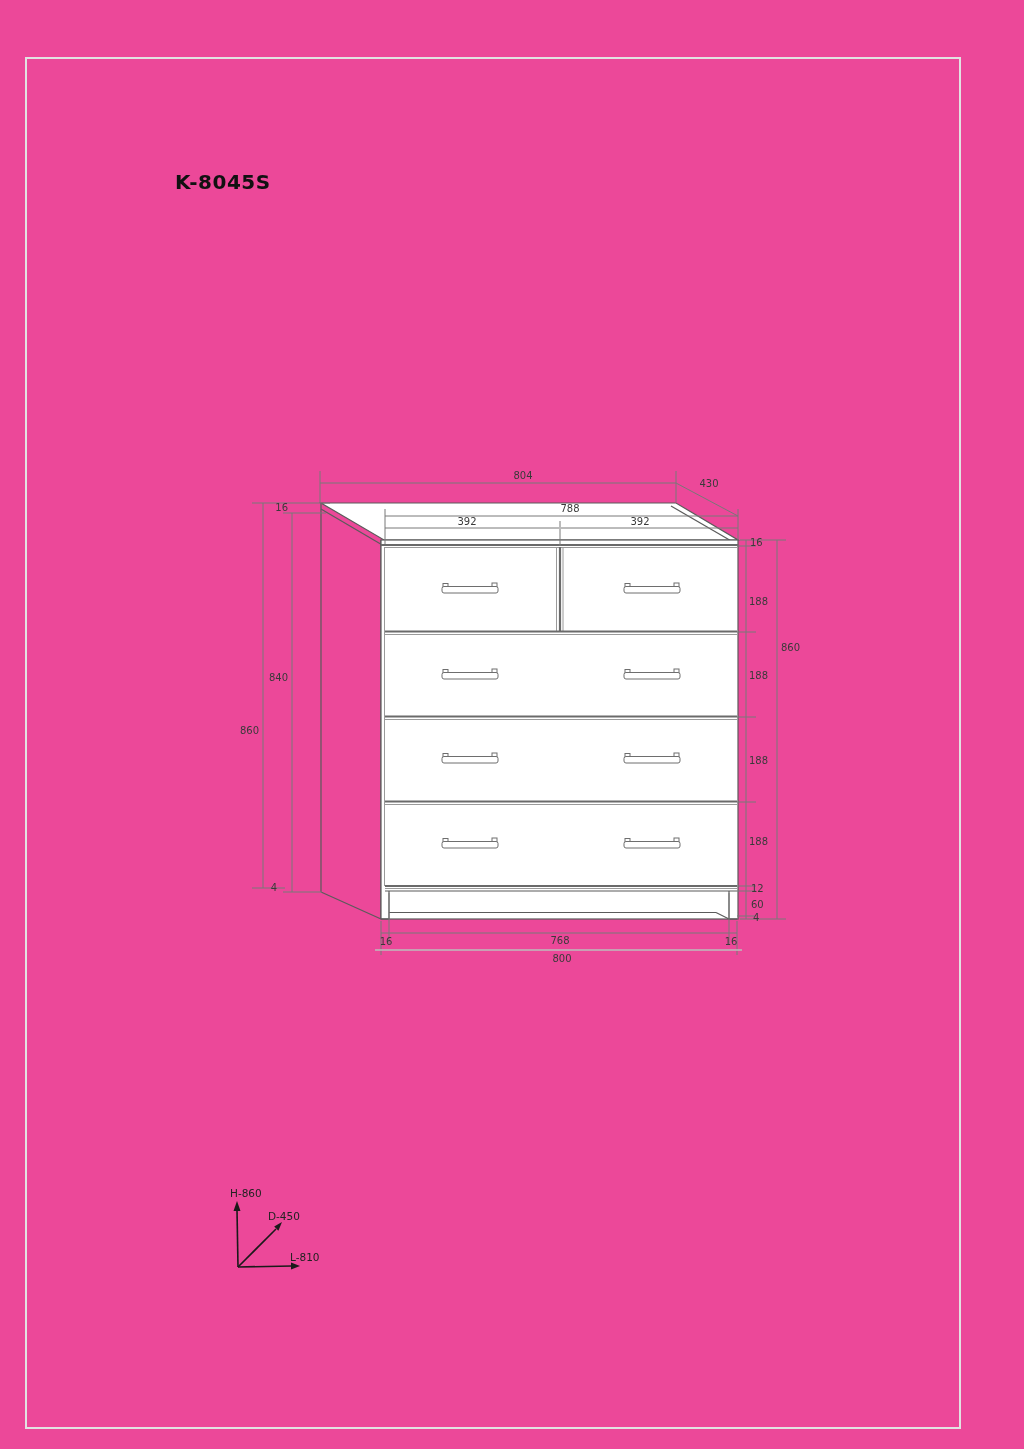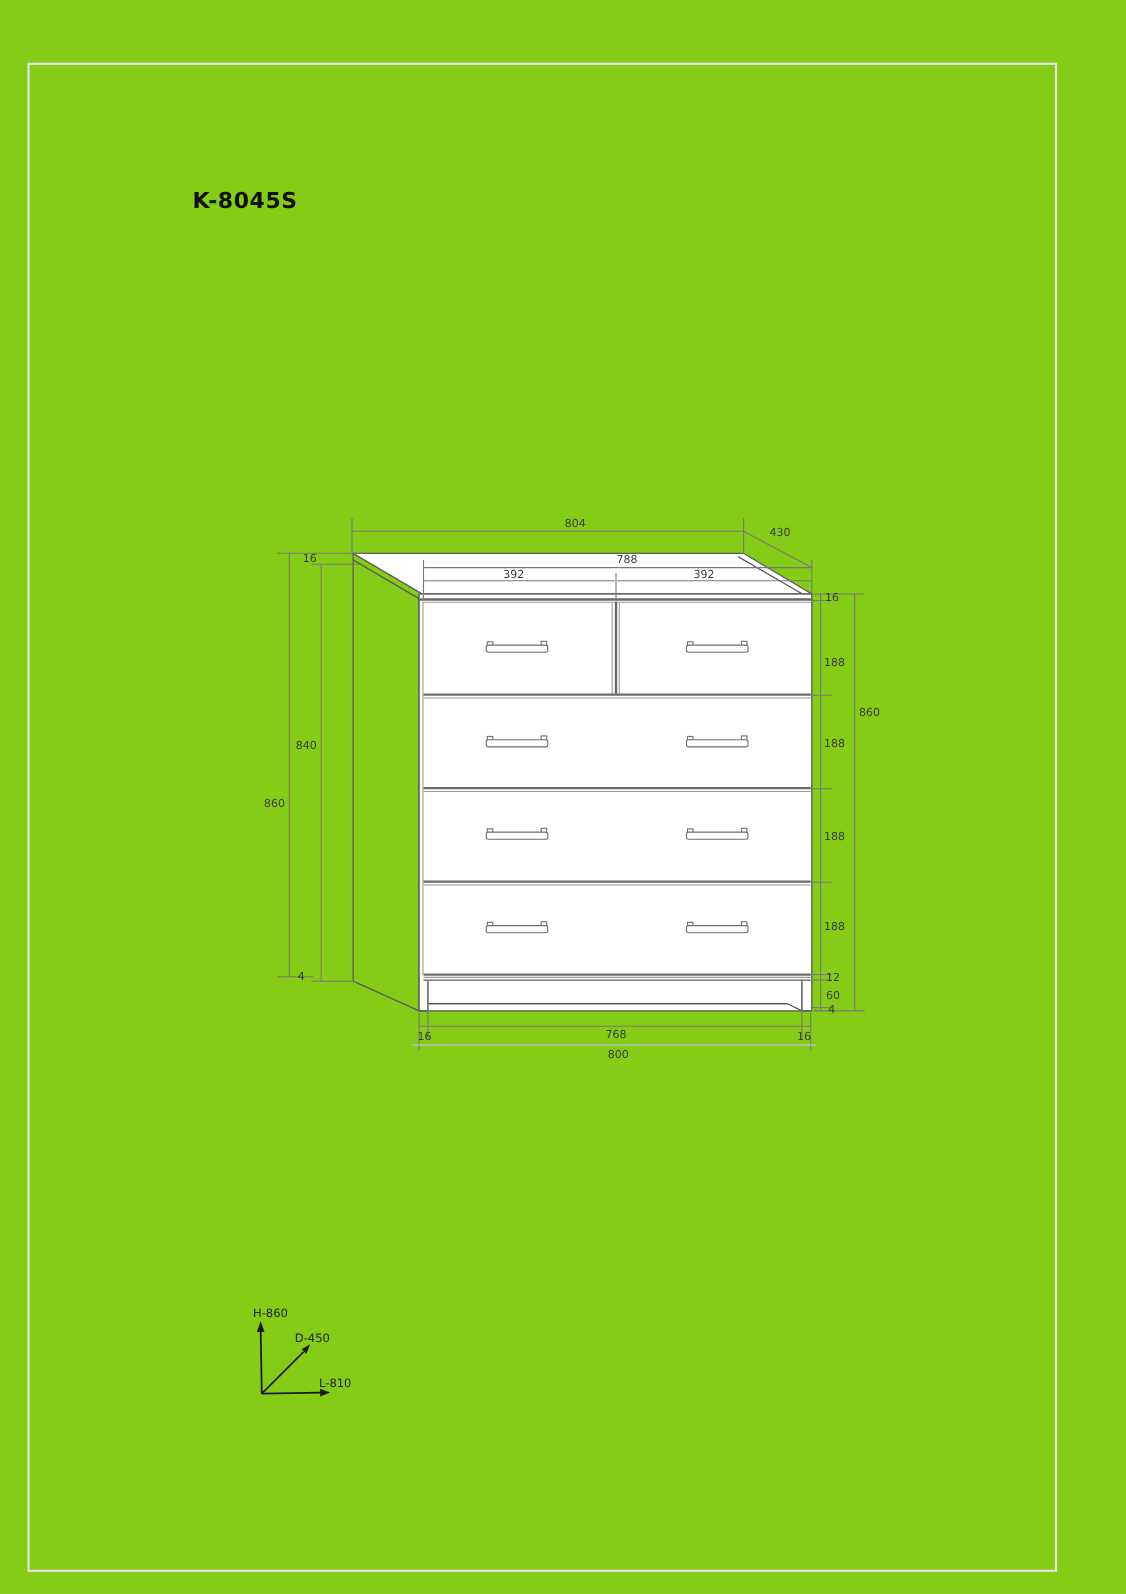--- a/index.html
+++ b/index.html
@@ -1,19 +1,19 @@
 <!DOCTYPE html>
 <html><head>
 <meta charset="utf-8">
 <style>
   html,body{margin:0;padding:0;background:#ffffff;}
   .page{
     position:relative;
     width:1024px;height:1449px;
-    background:#84cc16;
+    background:#ec4899;
     font-family:"DejaVu Sans", sans-serif;
     overflow:hidden;
   }
   .sheet-border{
     position:absolute;left:25px;top:57px;width:936px;height:1372px;
     border:2px solid #e2e2e2;box-sizing:border-box;
   }
   .title{
     position:absolute;left:175px;top:170px;
     font-size:20px;font-weight:700;color:#111;

